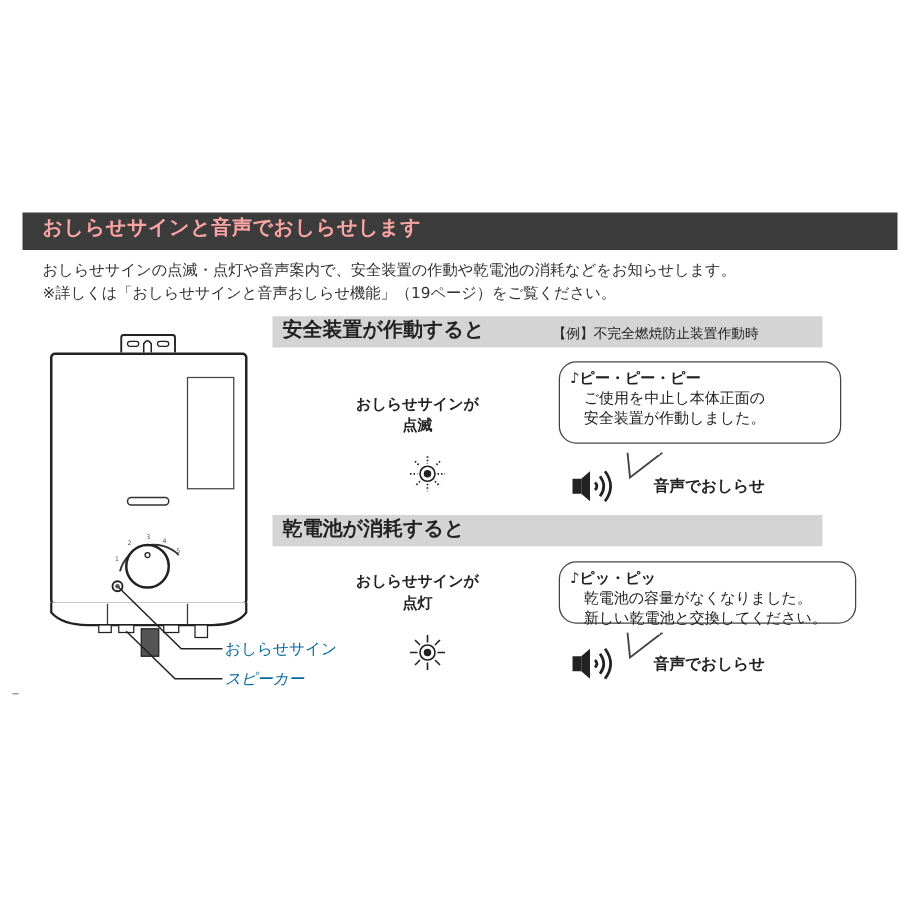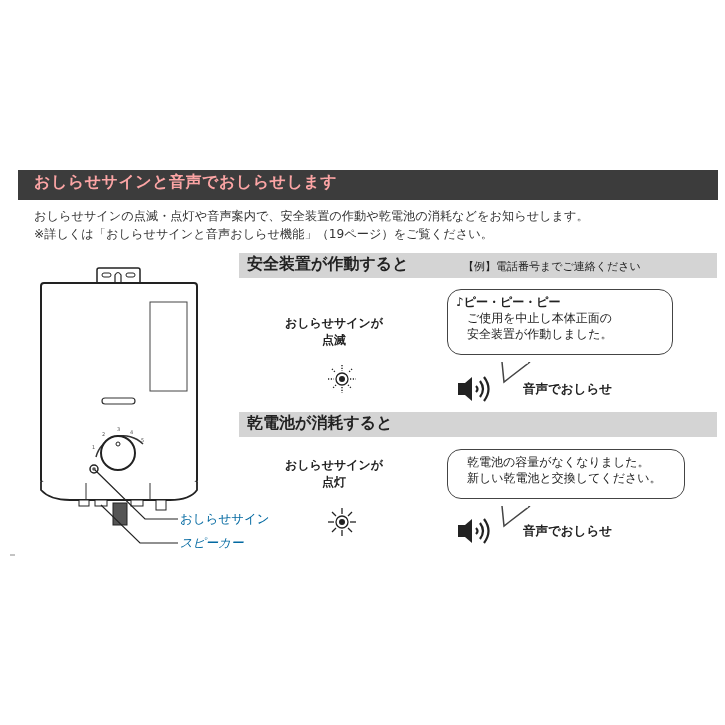--- a/index.html
+++ b/index.html
@@ -1,21 +1,21 @@
 <!DOCTYPE html>
 <html><head>
   <meta charset="utf-8">
   <style>
     html, body { margin:0; padding:0; }
     body { width:725px; height:725px; background:#ffffff; position:relative; overflow:hidden;
            font-family:"DejaVu Sans", "Liberation Sans", sans-serif; color:#222; }
     .title-bar { position:absolute; left:18px; top:170px; width:700px; height:30px; background:#3c3c3c; }
     .title-text { position:absolute; left:16px; top:2px; font-size:16px; font-weight:bold; color:#fca5a5; letter-spacing:0.5px; white-space:nowrap; }
     .intro { position:absolute; left:34px; top:207px; font-size:12.2px; line-height:18px; color:#333; white-space:nowrap; }
-    .sec-bar { position:absolute; left:239px; width:478px; height:25px; background:#d4d4d4; }
+    .sec-bar { position:absolute; left:218px; width:440px; height:25px; background:#d4d4d4; }
     .sec-title { position:absolute; left:8px; top:1px; font-size:16px; font-weight:bold; color:#222; white-space:nowrap; }
     .sec-example { position:absolute; left:224px; top:6px; font-size:11px; color:#222; white-space:nowrap; }
     .sign-label { position:absolute; font-size:12px; font-weight:bold; text-align:center; line-height:17px; white-space:nowrap; }
     .bubble { position:absolute; border:1.5px solid #444; border-radius:14px; background:#fff; font-size:12px; line-height:16px; padding:4px 8px; color:#222; }
     .bubble .beep { display:block;font-weight:bold; }
     .bubble .msg { display:block; padding-left:11px; }
     .tail { position:absolute; }
     .speaker { position:absolute; }
     .voice-label { position:absolute; font-size:12.5px; font-weight:bold; white-space:nowrap; }
     .callout-label { position:absolute; font-size:12.5px; white-space:nowrap; color:#0369a1; }
@@ -74,21 +74,21 @@
   <path d="M101,505 L140,543 L178,543" fill="none" stroke="#222" stroke-width="1.2"></path>
 
   <line x1="10" y1="555" x2="15" y2="555" stroke="#888" stroke-width="1"></line>
 </svg>
 
 <span class="callout-label" style="left:180px; top:511px;">おしらせサイン</span>
 <span class="callout-label" style="left:180px; top:535px;font-style:italic;">スピーカー</span>
 
 <div class="sec-bar" style="top:253px;">
   <span class="sec-title">安全装置が作動すると</span>
-  <span class="sec-example">【例】電話番号までご連絡ください</span>
+  <span class="sec-example">【例】不完全燃焼防止装置作動時</span>
 </div>
 
 <div class="sign-label" style="left:284px; top:315px; width:100px;">
   <div>おしらせサインが</div>
   <div>点滅</div>
 </div>
 
 <svg style="position:absolute; left:327px; top:364px;" width="30" height="30">
   <circle cx="15" cy="15" r="6" fill="none" stroke="#222" stroke-width="1.3"></circle>
   <circle cx="15" cy="15" r="3" fill="#222"></circle>
@@ -141,20 +141,21 @@
     <line x1="1" y1="15" x2="7" y2="15"></line>
       <line x1="23" y1="15" x2="29" y2="15"></line>
     <line x1="5" y1="5" x2="9" y2="9"></line>
       <line x1="21" y1="21" x2="25" y2="25"></line>
     <line x1="25" y1="5" x2="21" y2="9"></line>
       <line x1="9" y1="21" x2="5" y2="25"></line>
   </g>
 </svg>
 
 <div class="bubble" style="left:447px; top:449px; width:220px; height:40px;">
+  <span class="beep">♪ピッ・ピッ</span>
   <span class="msg">乾電池の容量がなくなりました。</span>
   <span class="msg">新しい乾電池と交換してください。</span>
 </div>
 <svg class="tail" style="left:500px; top:506px;" width="40" height="22">
   <path d="M2,0 L4,20 L30,0" fill="#fff" stroke="#444" stroke-width="1.5"></path>
   <line x1="4" y1="0" x2="28" y2="0" stroke="#fff" stroke-width="3"></line>
 </svg>
 
 <svg class="speaker" style="left:457px; top:516px;" width="36" height="30">
   <rect x="1" y="9" width="7" height="12" fill="#222"></rect>

